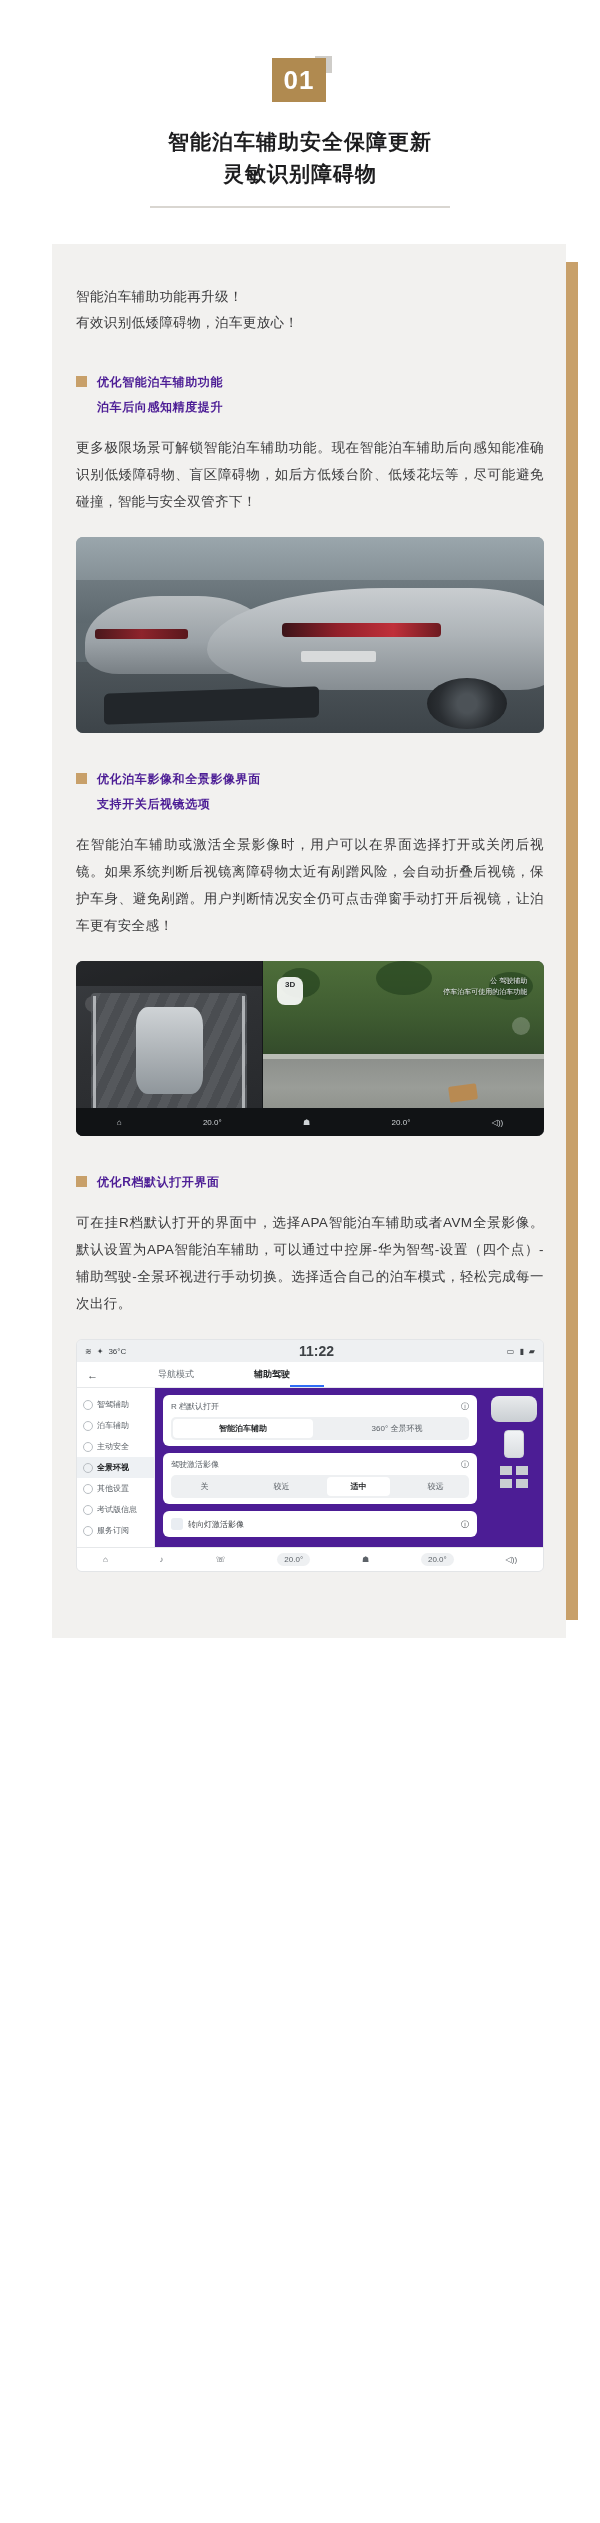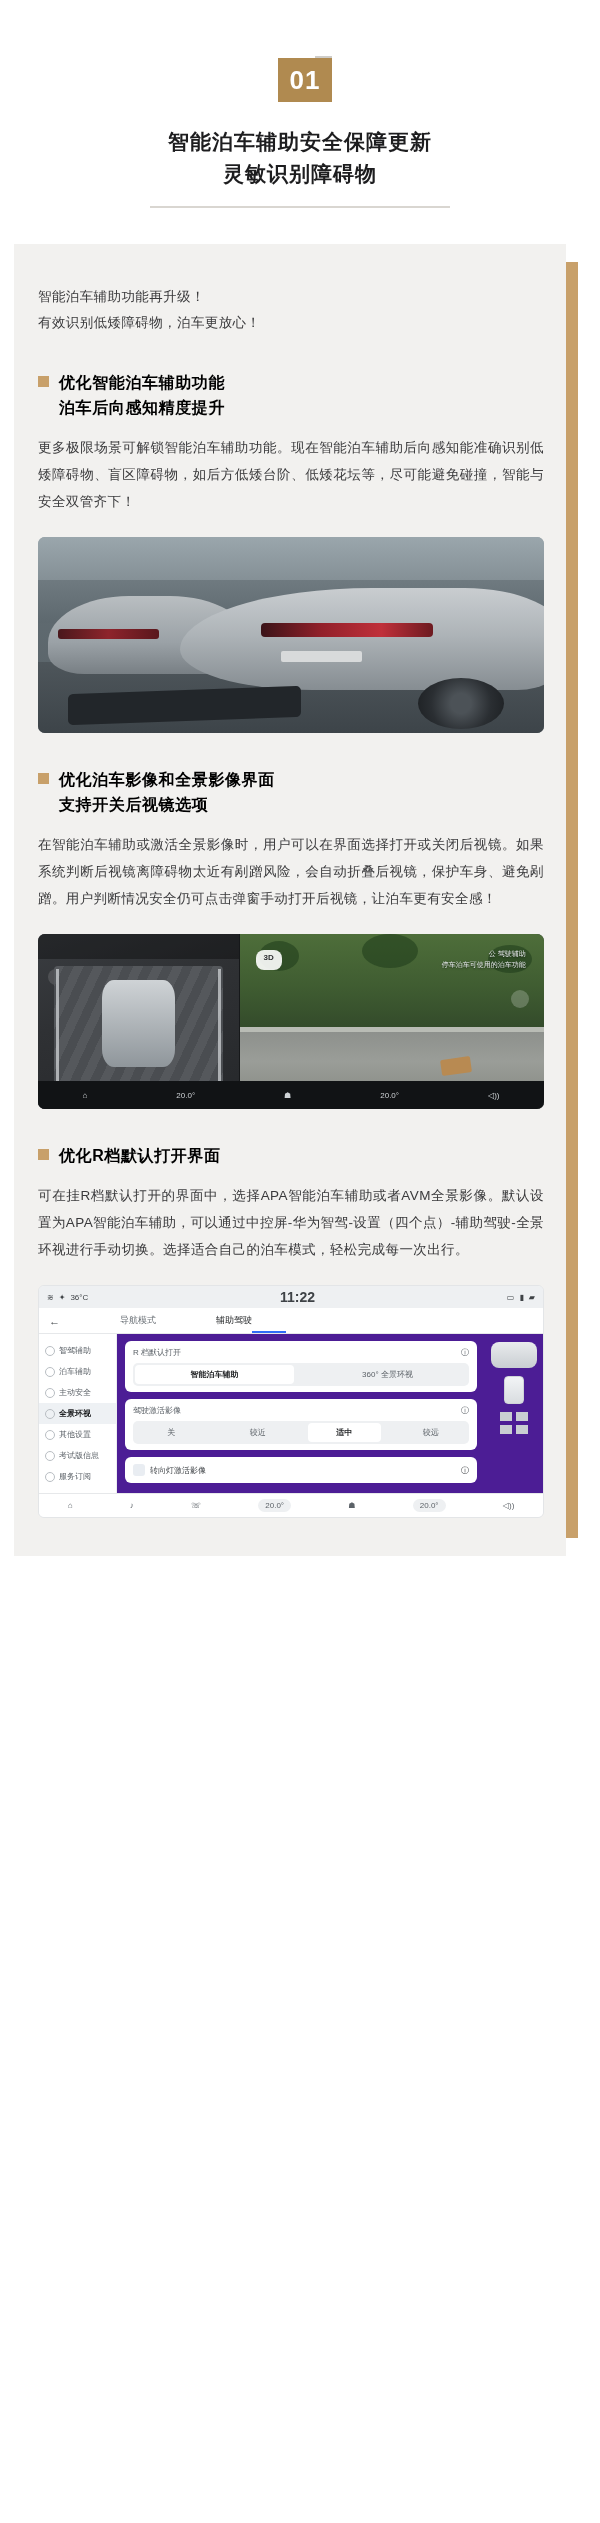--- a/index.html
+++ b/index.html
@@ -30,21 +30,21 @@
   .num-badge .sq {
     position: absolute;
     right: 0;
     top: 0;
     width: 17px;
     height: 17px;
     background: #cfcdc9;
   }
   .num-badge .num {
     position: absolute;
-    left: 10px;
+    left: 4px;
     top: 2px;
     width: 54px;
     height: 44px;
     background: #b08a50;
     color: #ffffff;
     font-size: 26px;
     line-height: 44px;
     font-weight: bold;
     letter-spacing: 1px;
     text-align: center;
@@ -63,21 +63,22 @@
     width: 300px;
     height: 2px;
     background: #d9d6d1;
     margin: 16px auto 0;
   }
 
   
   .content-wrap {
     margin-top: 36px;
     position: relative;
-    padding-bottom: 28px;
+    padding-bottom: 56px;
+    margin-left: 38px;
   }
   .bg-panel {
     position: absolute;
     left: 14px;
     right: 34px;
     top: 0;
     bottom: 0;
     background: #f2f1ef;
     z-index: 0;
   }
@@ -110,23 +111,23 @@
   }
   .sec-bullet {
     width: 11px;
     height: 11px;
     background: #c8a06a;
     margin-top: 6px;
     margin-right: 10px;
     flex: 0 0 auto;
   }
   .sec-title {
-    font-size: 16px;
+    font-size: 12px;
     font-weight: bold;
-    color: #000000;
+    color: #4c1d95;
     line-height: 25px;
     letter-spacing: .6px;
   }
   .para {
     margin-top: 14px;
     font-size: 13.5px;
     color: #3a3a3c;
     line-height: 27px;
     letter-spacing: .4px;
     text-align: justify;
@@ -255,21 +256,21 @@
     position:absolute; right:24%; bottom:20%; width:10%; height:9%;
     background:#b88a52; border-radius:2px; transform:rotate(-8deg);
   }
   .avm-right .badge {
     position:absolute; right:6%; top:8%;
     color:#e9ecef; font-size:7px; line-height:11px; text-align:right;
     text-shadow:0 1px 2px rgba(0,0,0,.6);
   }
   .avm-right .pillbtn {
     position:absolute; left:5%; top:9%;
-    width:26px; height:20px; border-radius:8px;
+    width:26px; height:28px; border-radius:8px;
     background: rgba(255,255,255,.9); color:#2b2d30;
     font-size:8px; line-height:16px; text-align:center; font-weight:bold;
   }
   .avm-right .circbtn {
     position:absolute; right:5%; top:32%;
     width:18px;height:18px;border-radius:50%;
     background: rgba(255,255,255,.22);
   }
   .photo2 .botbar {
     position:absolute; left:0; bottom:0; width:100%; height:16%;
@@ -301,21 +302,21 @@
     background:#ffffff;
     display:flex; align-items:center;
     border-bottom:1px solid #e6e8ea;
     padding: 0 10px;
     gap: 60px;
     font-size: 9px;
     color:#6b7177;
     position: relative;
   }
   .app-tabs .back { font-size: 11px; color:#3e4246; }
-  .app-tabs .tab.active { color:#1d1f21; font-weight:normal; }
+  .app-tabs .tab.active { color:#1d1f21; font-weight:bold; }
   .app-tabs .tab.active::after {
     content:""; position:absolute; bottom:0; height:2px; width:34px;
     background:#2f6df6;
   }
   .app-body { display:flex; min-height: 150px; background:#4c1d95; }
   .app-side {
     width: 78px; background:#ffffff; padding: 6px 0;
     border-right:1px solid #eceef0;
   }
   .side-item {

